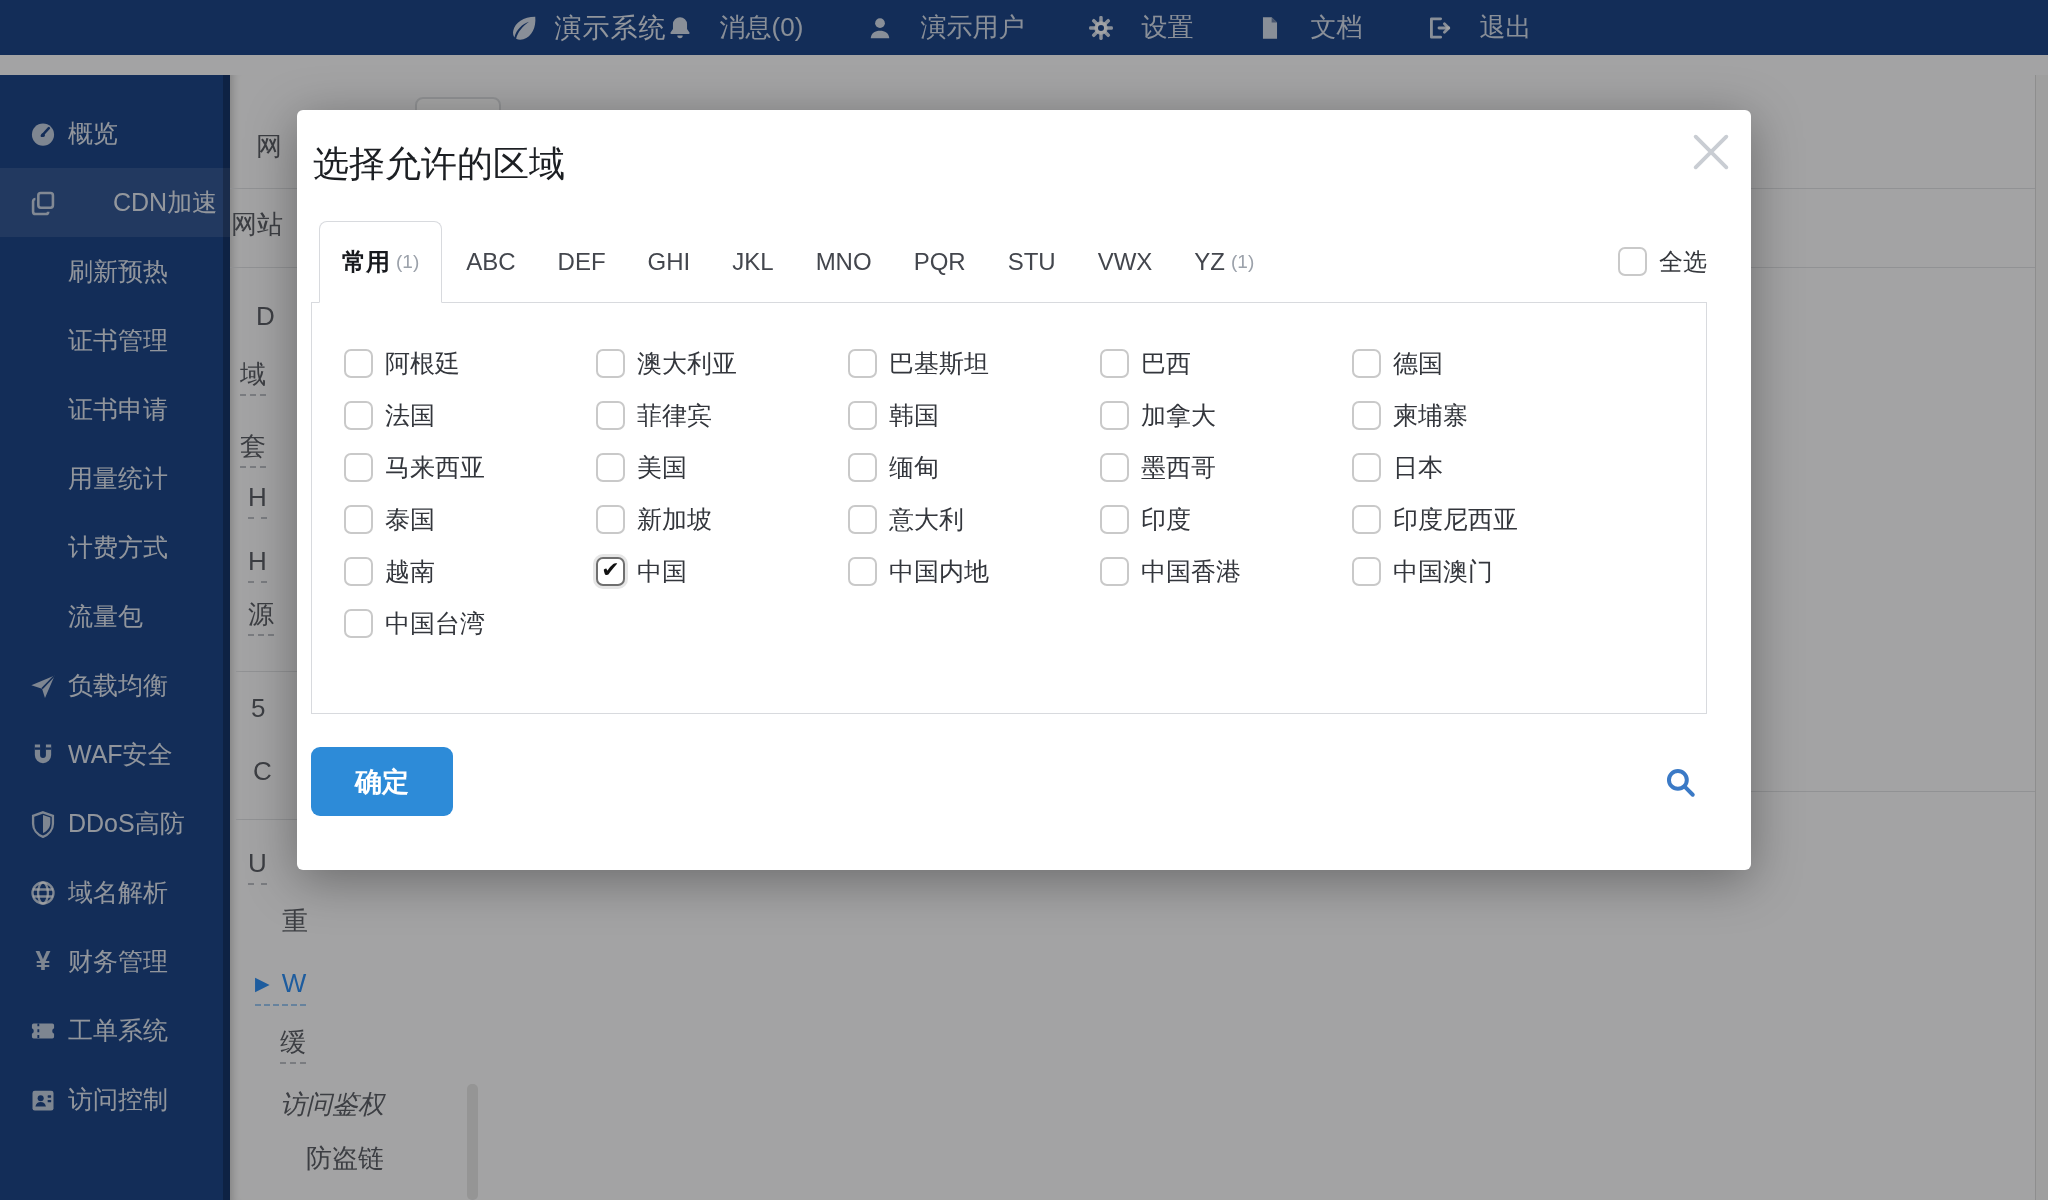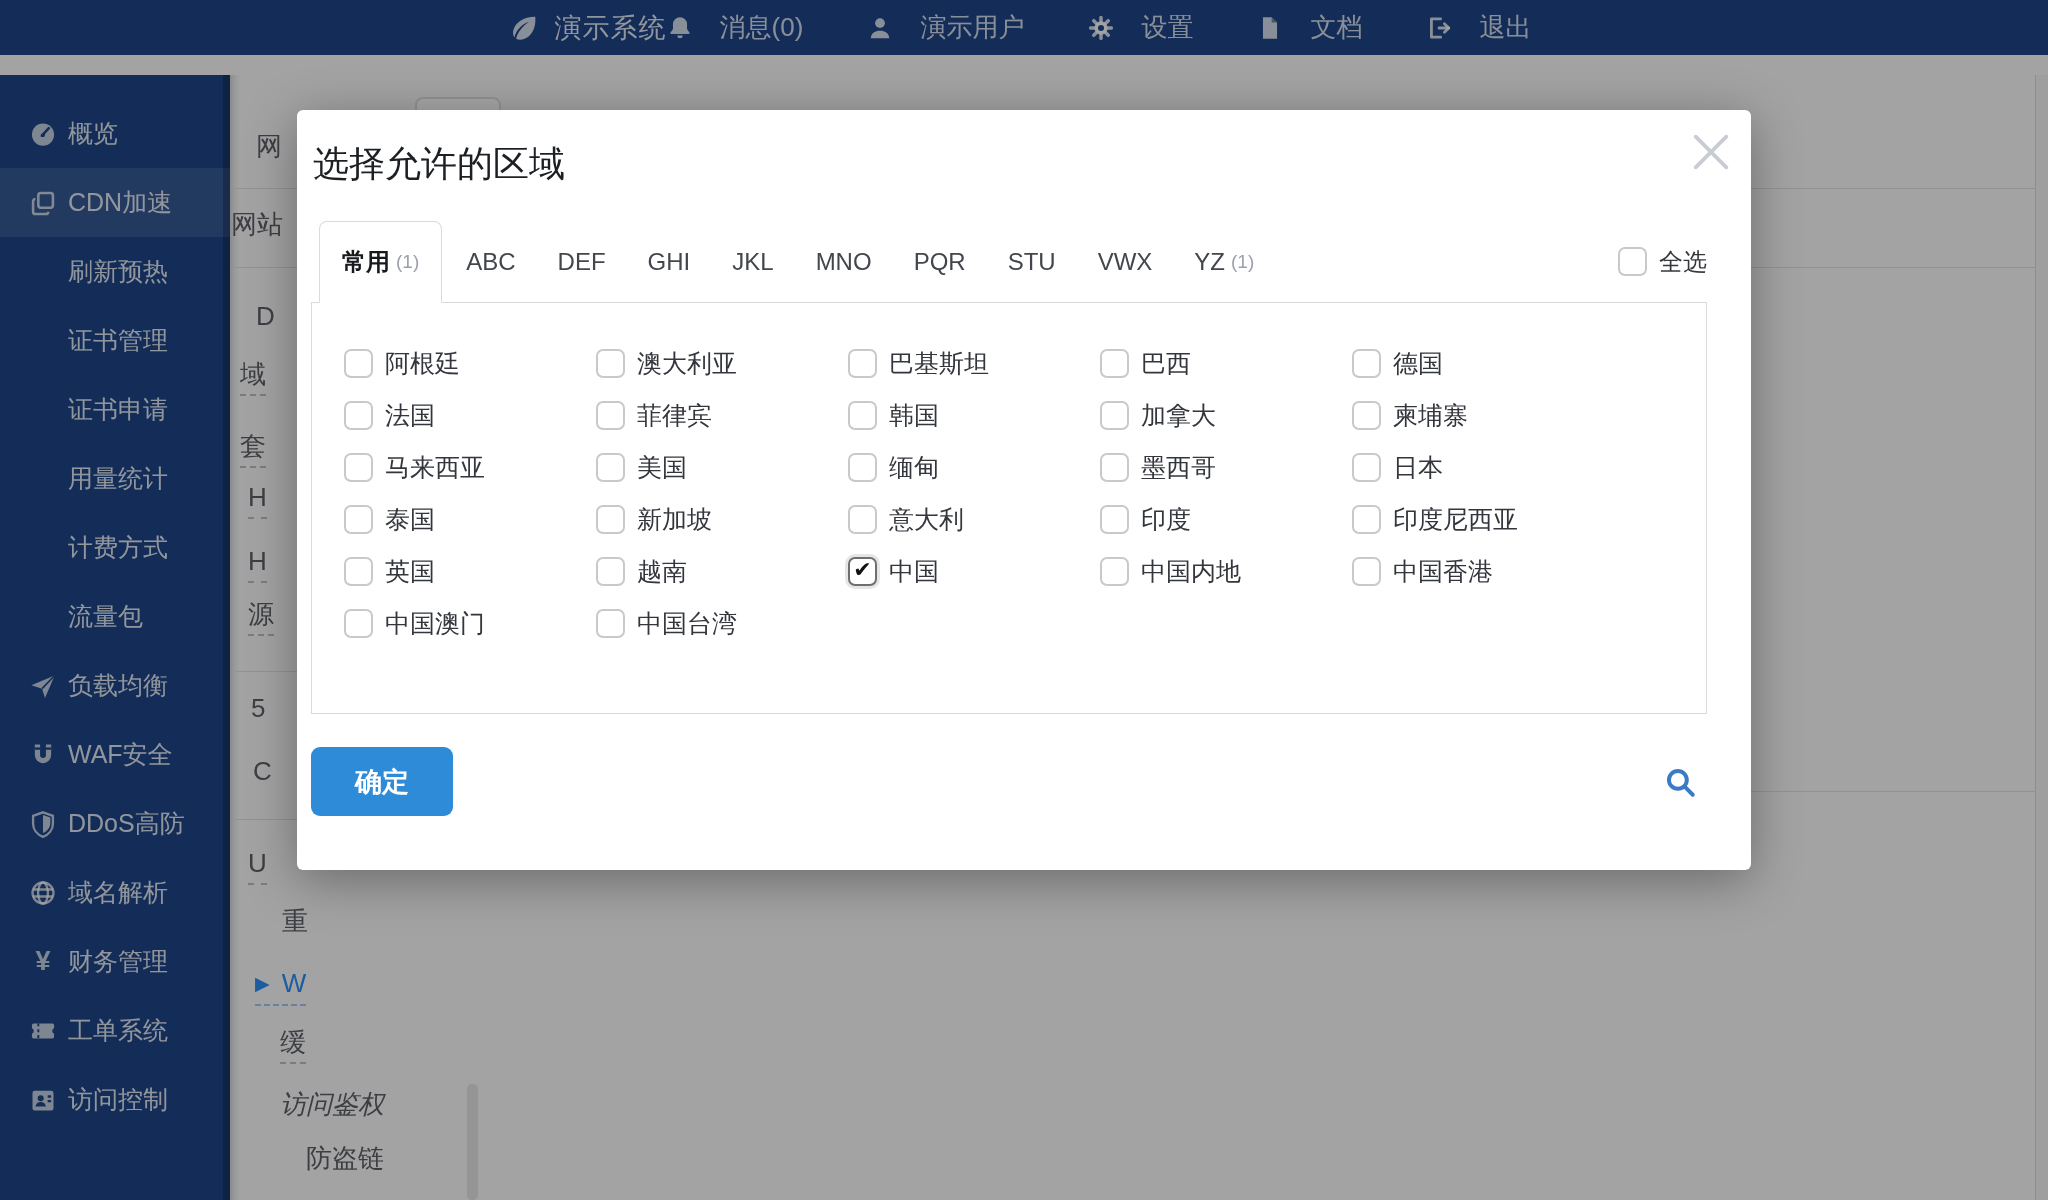--- a/index.html
+++ b/index.html
@@ -14,21 +14,21 @@
   .topmenu-item{display:flex;align-items:center;gap:27px;color:rgba(255,255,255,.8);font-size:26px;cursor:pointer;}
   .topmenu-item svg{width:26px;height:26px;}
   
   .sidebar{position:absolute;left:0;top:75px;width:230px;height:1125px;background:#1d4586;z-index:2;padding-top:24px;box-sizing:border-box;}
   .sidebar::after{content:"";position:absolute;right:0;top:0;width:7px;height:100%;background:rgba(0,0,0,.22);}
   .side-item{height:69px;display:flex;align-items:center;color:rgba(255,255,255,.85);font-size:25px;cursor:pointer;}
   .side-item .ic{width:30px;height:30px;margin-left:28px;margin-right:10px;display:flex;align-items:center;justify-content:center;color:rgba(255,255,255,.72);}
   .side-item .ic svg{width:28px;height:28px;}
   .side-item .yen{font-size:27px;font-weight:bold;}
   .side-item.noicon{padding-left:68px;}
-  .side-item.active{background:rgba(255,255,255,.10);}
+  .side-item.active{background:rgba(255,255,255,.10);gap:45px;}
   
   .content{position:absolute;left:230px;top:75px;width:1818px;height:1125px;background:#f8f8f9;
     box-shadow:inset 10px 0 10px -8px rgba(0,0,0,.22);}
   .frag{position:absolute;font-size:26px;color:#5c5f66;white-space:nowrap;line-height:34px;}
   .frag.u{border-bottom:2px dashed #b9bcc2;padding-bottom:3px;}
   .frag.accent{color:#2d8cf0;border-bottom-color:#9cc6ee;}
   .frag .caret{color:#2d8cf0;font-size:19px;margin-right:12px;vertical-align:2px;}
   .divider{position:absolute;height:1px;background:#dcdee1;}
   .bg-btn{position:absolute;left:185px;top:22px;width:86px;height:46px;border:2px solid #dcdee1;border-radius:8px;background:#fdfdfd;box-sizing:border-box;}
   .bg-scrollbar{position:absolute;left:237px;top:1009px;width:11px;height:116px;background:#e2e2e2;border-radius:5px;}
@@ -383,24 +383,20 @@
         <div class="region">
           <span class="cb"></span>
           <span class="region-label">印度</span>
         </div>
         <div class="region">
           <span class="cb"></span>
           <span class="region-label">印度尼西亚</span>
         </div>
         <div class="region">
           <span class="cb"></span>
-          <span class="region-label">英国</span>
-        </div>
-        <div class="region">
-          <span class="cb"></span>
           <span class="region-label">越南</span>
         </div>
         <div class="region checked">
           <span class="cb">
             <span class="check">✔</span>
           </span>
           <span class="region-label">中国</span>
         </div>
         <div class="region">
           <span class="cb"></span>

